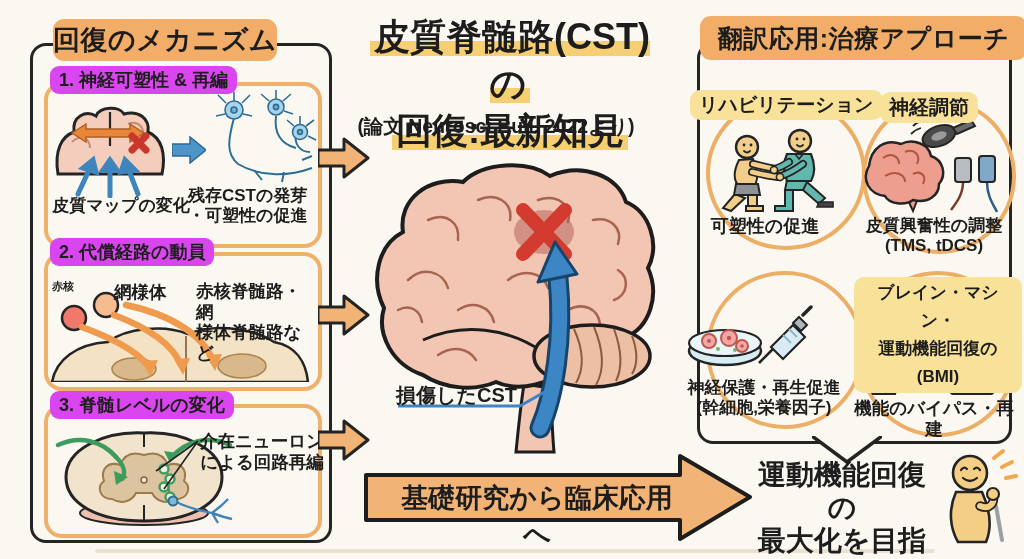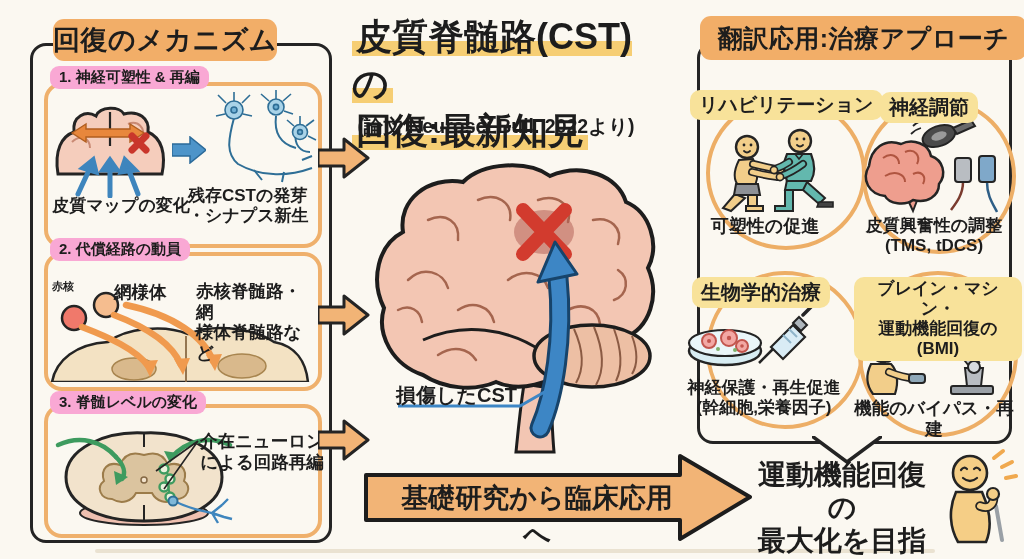--- a/index.html
+++ b/index.html
@@ -19,26 +19,26 @@
     font-weight:800;text-align:center;letter-spacing:.5px;
   }
   .left-title{left:53px;top:19px;width:224px;height:42px;line-height:42px;font-size:27px;}
   .right-title{left:700px;top:16px;width:327px;height:44px;line-height:44px;font-size:25px;}
   
   .subbox{position:absolute;border:4px solid #EFB06C;border-radius:18px;z-index:2;}
   .box1{left:44px;top:82px;width:270px;height:158px;}
   .box2{left:44px;top:252px;width:270px;height:131px;}
   .box3{left:44px;top:404px;width:270px;height:126px;}
   .sec-pill{
-    position:absolute;z-index:5;background:#f9a8d4;border-radius:9px;
-    padding:2px 9px;font-size:15px;font-weight:800;white-space:nowrap;
+    position:absolute;z-index:5;background:#d946ef;border-radius:9px;
+    padding:2px 9px;font-size:18px;font-weight:800;white-space:nowrap;
   }
   .cap{position:absolute;z-index:4;font-weight:800;line-height:1.18;}
   
-  .center-title{left:352px;top:13px;width:316px;z-index:3;font-weight:800;font-size:36px;line-height:47px;}
+  .center-title{left:352px;top:13px;width:316px;text-align:center;z-index:3;font-weight:800;font-size:36px;line-height:47px;}
   .hl{background-image:linear-gradient(transparent 60%,#F6CE74 60%,#F6CE74 97%,transparent 97%);padding:0 4px;}
   .subtitle{left:344px;top:113px;width:304px;text-align:center;font-size:19.5px;font-weight:800;z-index:3;}
   .lesion-label{left:396px;top:382px;width:130px;font-size:20px;font-weight:800;z-index:4;}
   .flow-label{left:392px;top:480px;width:290px;text-align:center;font-size:27px;font-weight:800;z-index:4;}
   
   .ring{position:absolute;border:4px solid #EDAE66;border-radius:50%;z-index:2;}
   .c1{left:706px;top:96px;width:152px;height:146px;}
   .c2{left:862px;top:98px;width:146px;height:148px;}
   .c3{left:706px;top:271px;width:150px;height:150px;}
   .c4{left:858px;top:271px;width:152px;height:158px;}
@@ -106,21 +106,21 @@
           <circle cx="96" cy="42" r="7.5" fill="#A9D3E8"></circle>
           <circle cx="96" cy="42" r="2.4" fill="#6FAFD4"></circle>
         <path d="M90,36 L83,30 M96,34 L96,26 M102,36 L110,30 M104,46 L112,50" fill="none"></path>
         </g>
     </g>
   </svg>
 
   <div class="cap" style="left:46px;top:196px;width:150px;text-align:center;font-size:17px;">皮質マップの変化</div>
   <div class="cap" style="left:188px;top:186px;width:128px;font-size:17px;">
     <span style="display:block">残存CSTの発芽</span>
-    <span style="display:block">・シナプス新生</span>
+    <span style="display:block">・可塑性の促進</span>
   </div>
 
   <div class="subbox box2"></div>
   <div class="sec-pill" style="left:50px;top:238px;">2. 代償経路の動員</div>
 
   <svg class="abs" style="left:46px;top:275px;z-index:3" width="266" height="107" viewBox="0 0 266 107">
     <path d="M6,107 C10,85 30,69 62,67 C80,53 118,49 142,59 C172,47 210,55 228,67 C250,71 260,87 262,107 Z" fill="#F3E2C3" stroke="#242424" stroke-width="2.5"></path>
     <path d="M140,61 L140,107" stroke="#8a6a45" stroke-width="1.8"></path>
     <ellipse cx="88" cy="94" rx="22" ry="11" fill="#D9B98C" stroke="#A8854F" stroke-width="1.5"></ellipse>
     <ellipse cx="196" cy="91" rx="24" ry="12" fill="#D9B98C" stroke="#A8854F" stroke-width="1.5"></ellipse>
@@ -254,22 +254,21 @@
   </svg>
   <div class="panel-title right-title">翻訳応用:治療アプローチ</div>
 
   <div class="ring c1"></div>
   <div class="ring c2"></div>
   <div class="ring c3"></div>
   <div class="ring c4"></div>
 
   <div class="circle-pill" style="left:690px;top:90px;font-size:19px;">リハビリテーション</div>
   <div class="circle-pill" style="left:880px;top:92px;font-size:20px;">神経調節</div>
-  <div class="circle-pill" style="left:692px;top:277px;font-size:20px;">生物学的治療</div>
-  <div class="circle-pill" style="left:854px;top:277px;width:150px;font-size:17px;line-height:20px;">
+  <div class="circle-pill" style="left:854px;top:277px;width:150px;font-size:17px;line-height:28px;">
     <span style="display:block">ブレイン・マシン・</span>
     <span style="display:block">運動機能回復の(BMI)</span>
   </div>
 
   <svg class="abs" style="left:715px;top:118px;z-index:3" width="130" height="95" viewBox="0 0 130 95">
     <g>
       <path d="M20,76 L8,90 L16,93 L30,80 Z" fill="#F2CE8A" stroke="#242424" stroke-width="2"></path>
       <rect x="33" y="74" width="9" height="14" fill="#F2CE8A" stroke="#242424" stroke-width="2"></rect>
       <path d="M31,88 L48,88 L48,93 L31,93 Z" fill="#F2CE8A" stroke="#242424" stroke-width="2"></path>
       <path d="M24,42 C18,54 18,62 24,68 L40,68 C44,58 42,48 38,41 Z" fill="#F2CE8A" stroke="#242424" stroke-width="2"></path>

